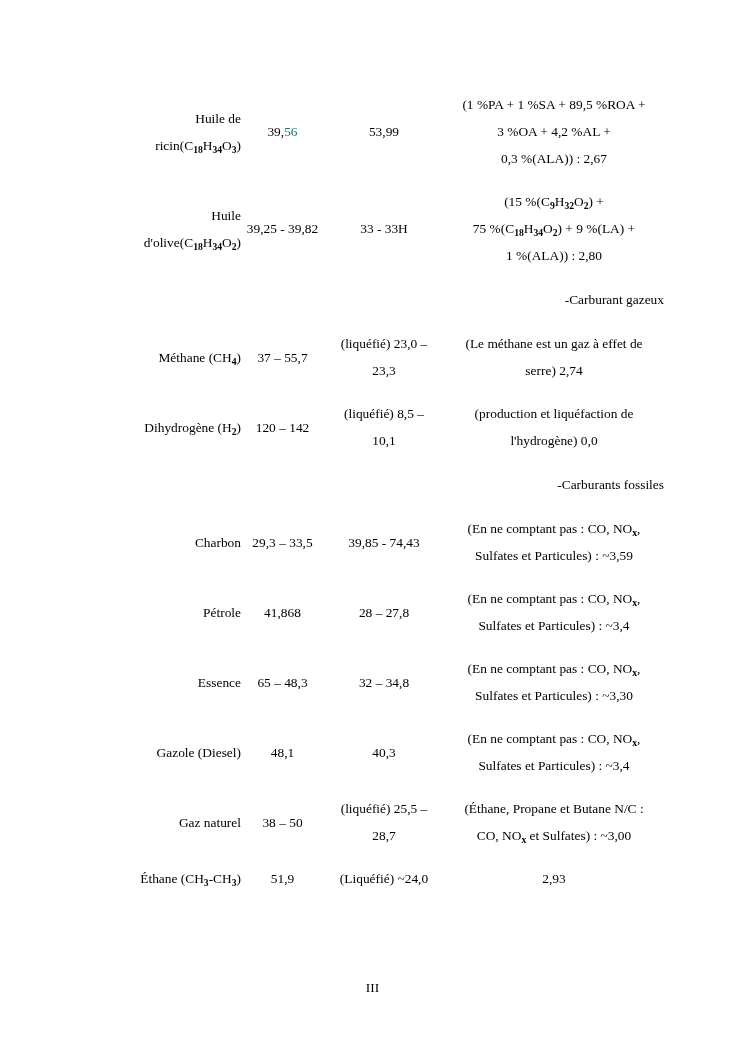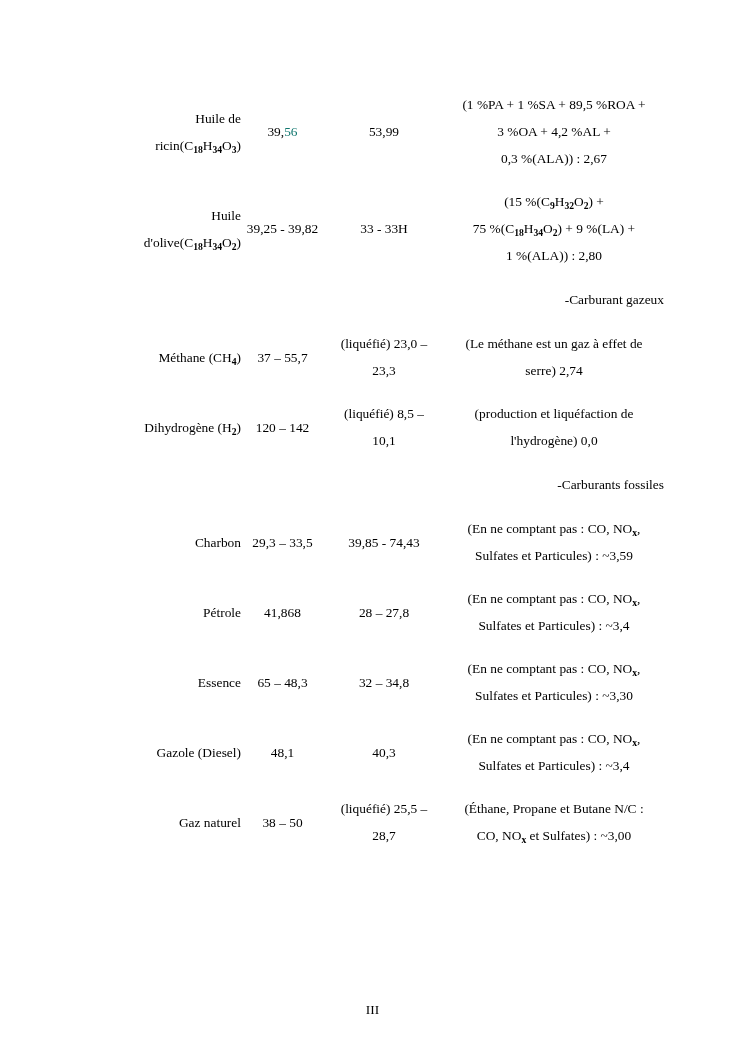--- a/index.html
+++ b/index.html
@@ -22,21 +22,21 @@
     white-space: nowrap;
     overflow: visible;
   }
   td.c1 { text-align: right; }
   td.c2, td.c3, td.c4 { text-align: center; }
   sub { font-size: 0.72em; vertical-align: -0.3em; line-height: 0; font-weight: bold; }
   .c-blue { color: #0f766e; }
   .bullet { margin: 9px 0 9px 30px; line-height: 27px; white-space: nowrap; text-align: right; }
   .bullet .dash { display: inline-block; width: 24px; }
   .page-number {
-    position: absolute; left: 0; top: 996px; width: 745px;
+    position: absolute; left: 0; top: 974px; width: 745px;
     text-align: center; line-height: 27px;
   }
 </style>
 </head>
 <body>
 
 <div class="content">
 
   <table class="fuel-table">
     <colgroup>
@@ -123,19 +123,25 @@
       <td class="c2">48,1</td>
       <td class="c3">40,3</td>
       <td class="c4">(En ne comptant pas : CO, NO<sub>x</sub>,<br>Sulfates et Particules) : ~3,4</td>
     </tr>
     <tr>
       <td class="c1">Gaz naturel</td>
       <td class="c2">38 – 50</td>
       <td class="c3">(liquéfié) 25,5 –<br>28,7</td>
       <td class="c4">(Éthane, Propane et Butane N/C :<br>CO, NO<sub>x</sub> et Sulfates) : ~3,00</td>
     </tr>
+    <tr>
+      <td class="c1">Éthane (CH<sub>3</sub>-CH<sub>3</sub>)</td>
+      <td class="c2">51,9</td>
+      <td class="c3">(Liquéfié) ~24,0</td>
+      <td class="c4">2,93</td>
+    </tr>
   </tbody>
     </table>
 
 
 </div>
 
 <div class="page-number">III</div>
 
 </body></html>

